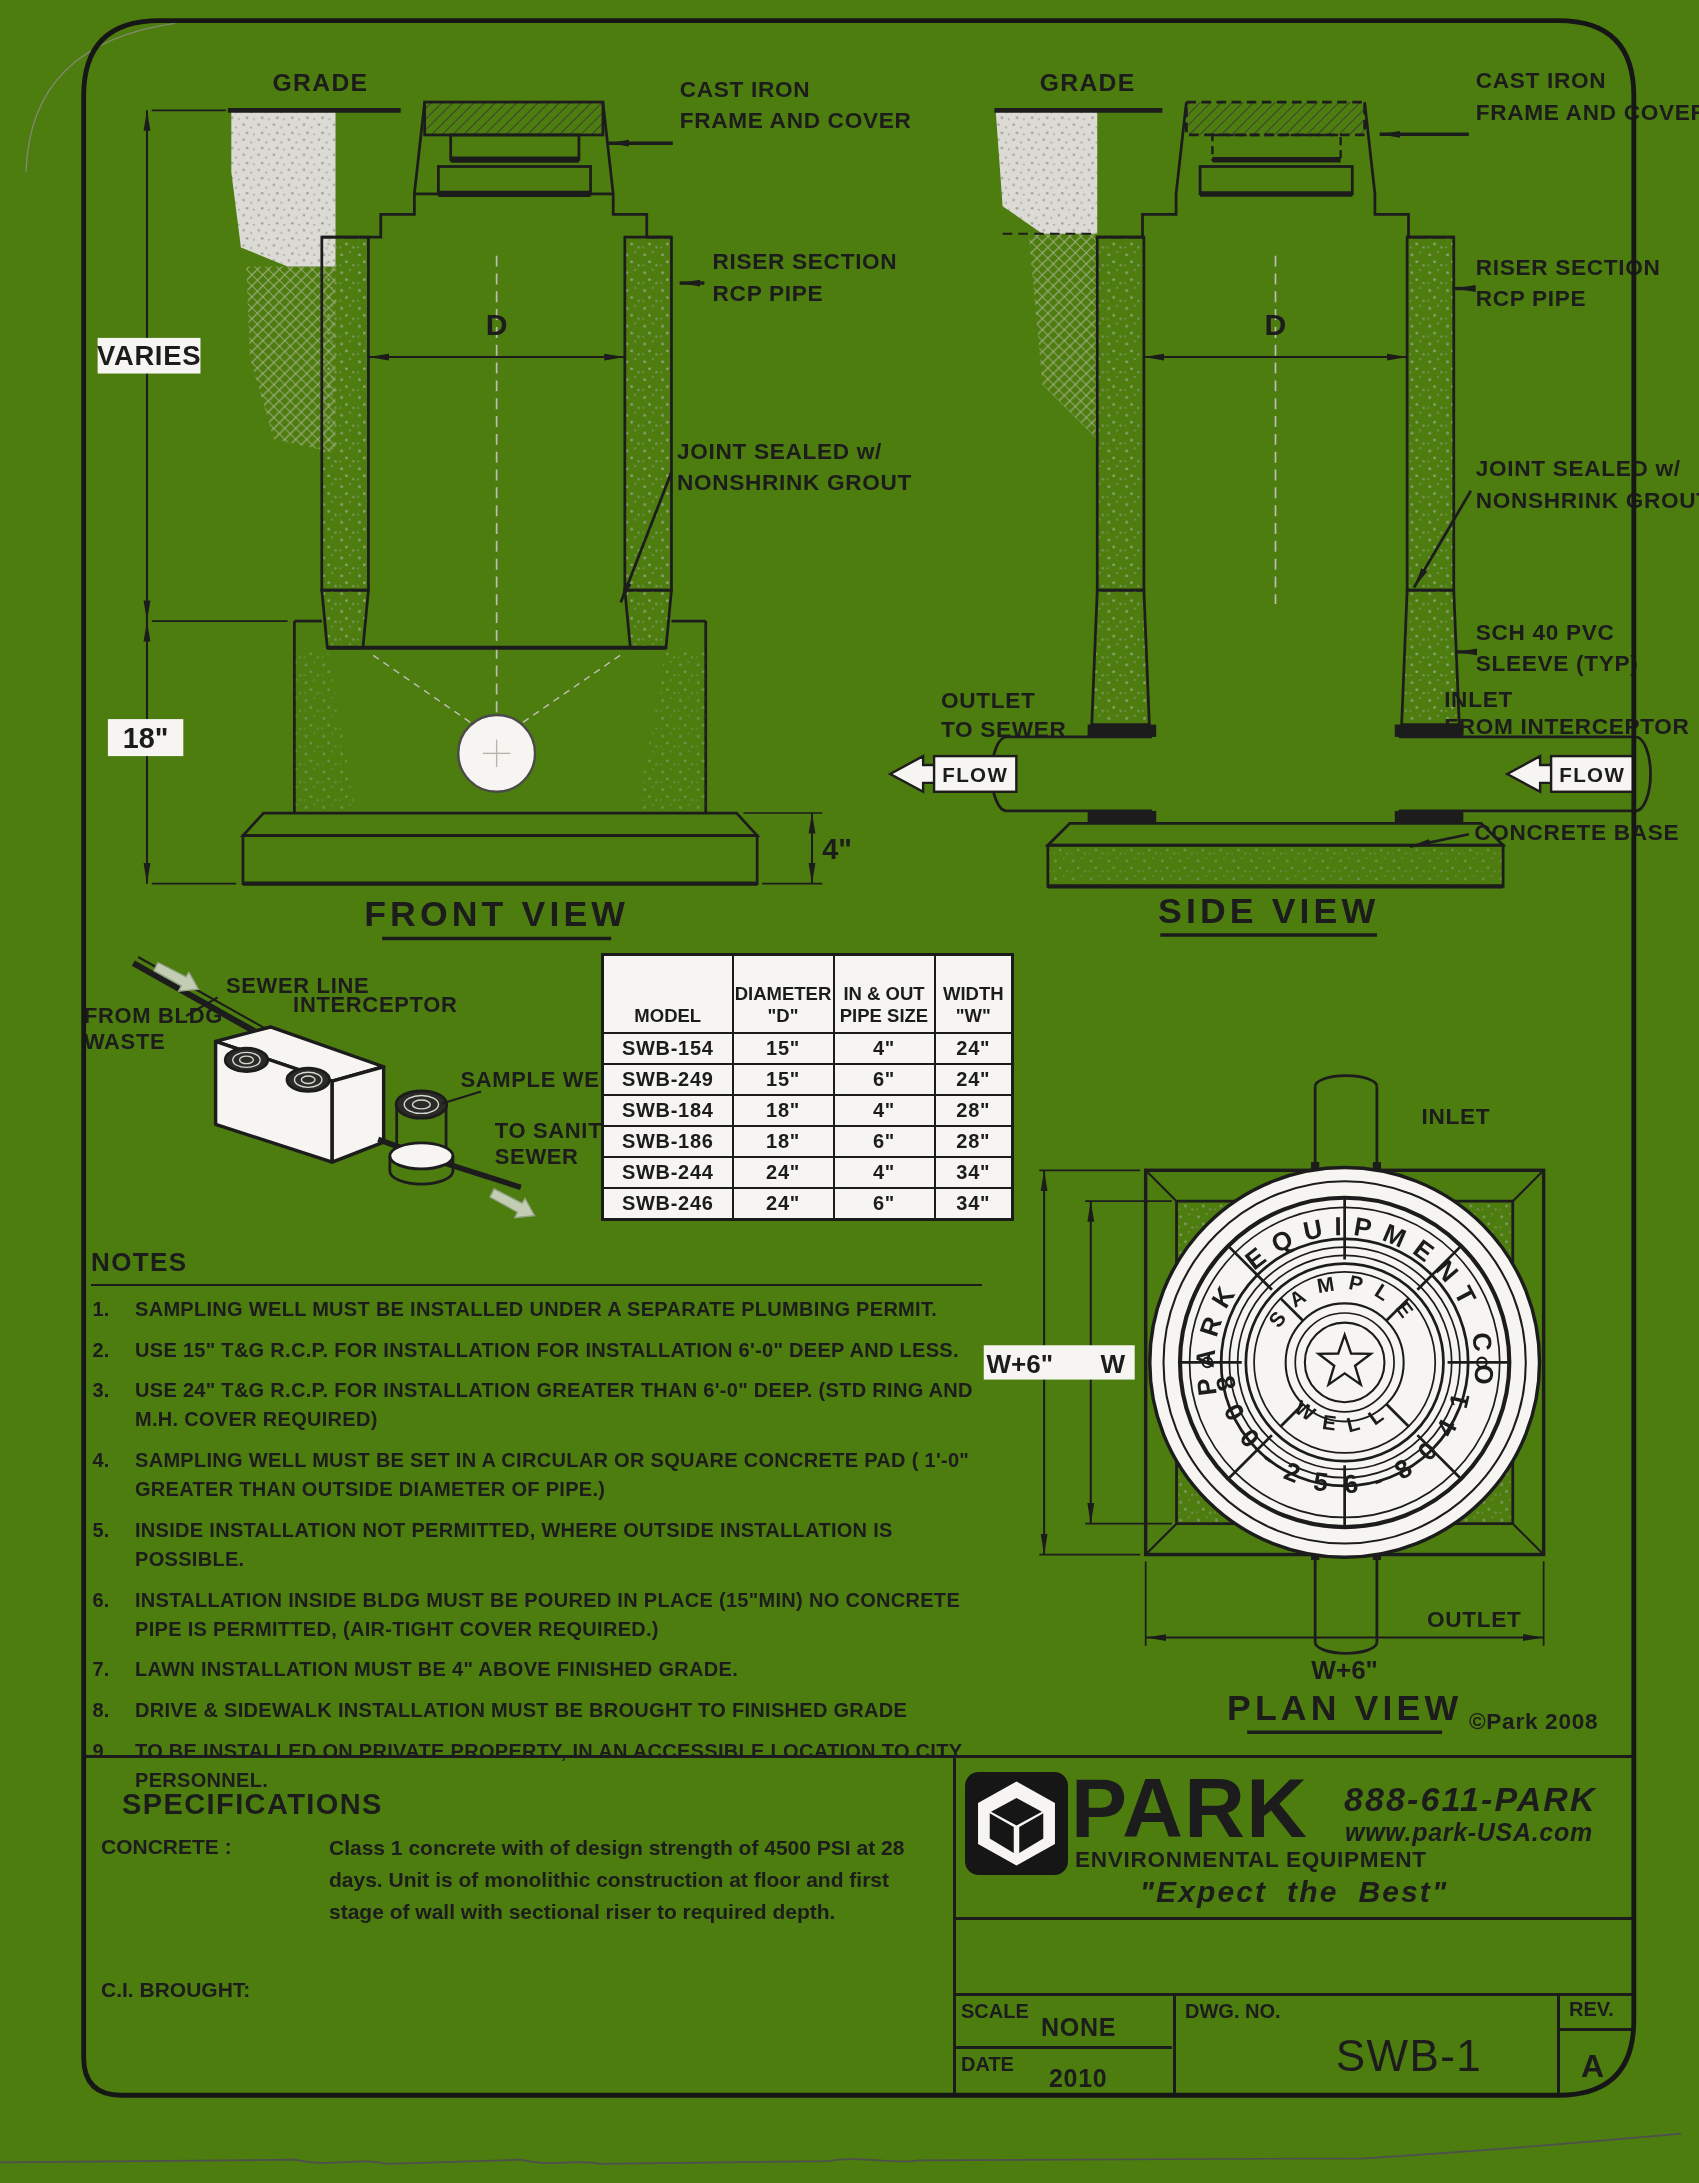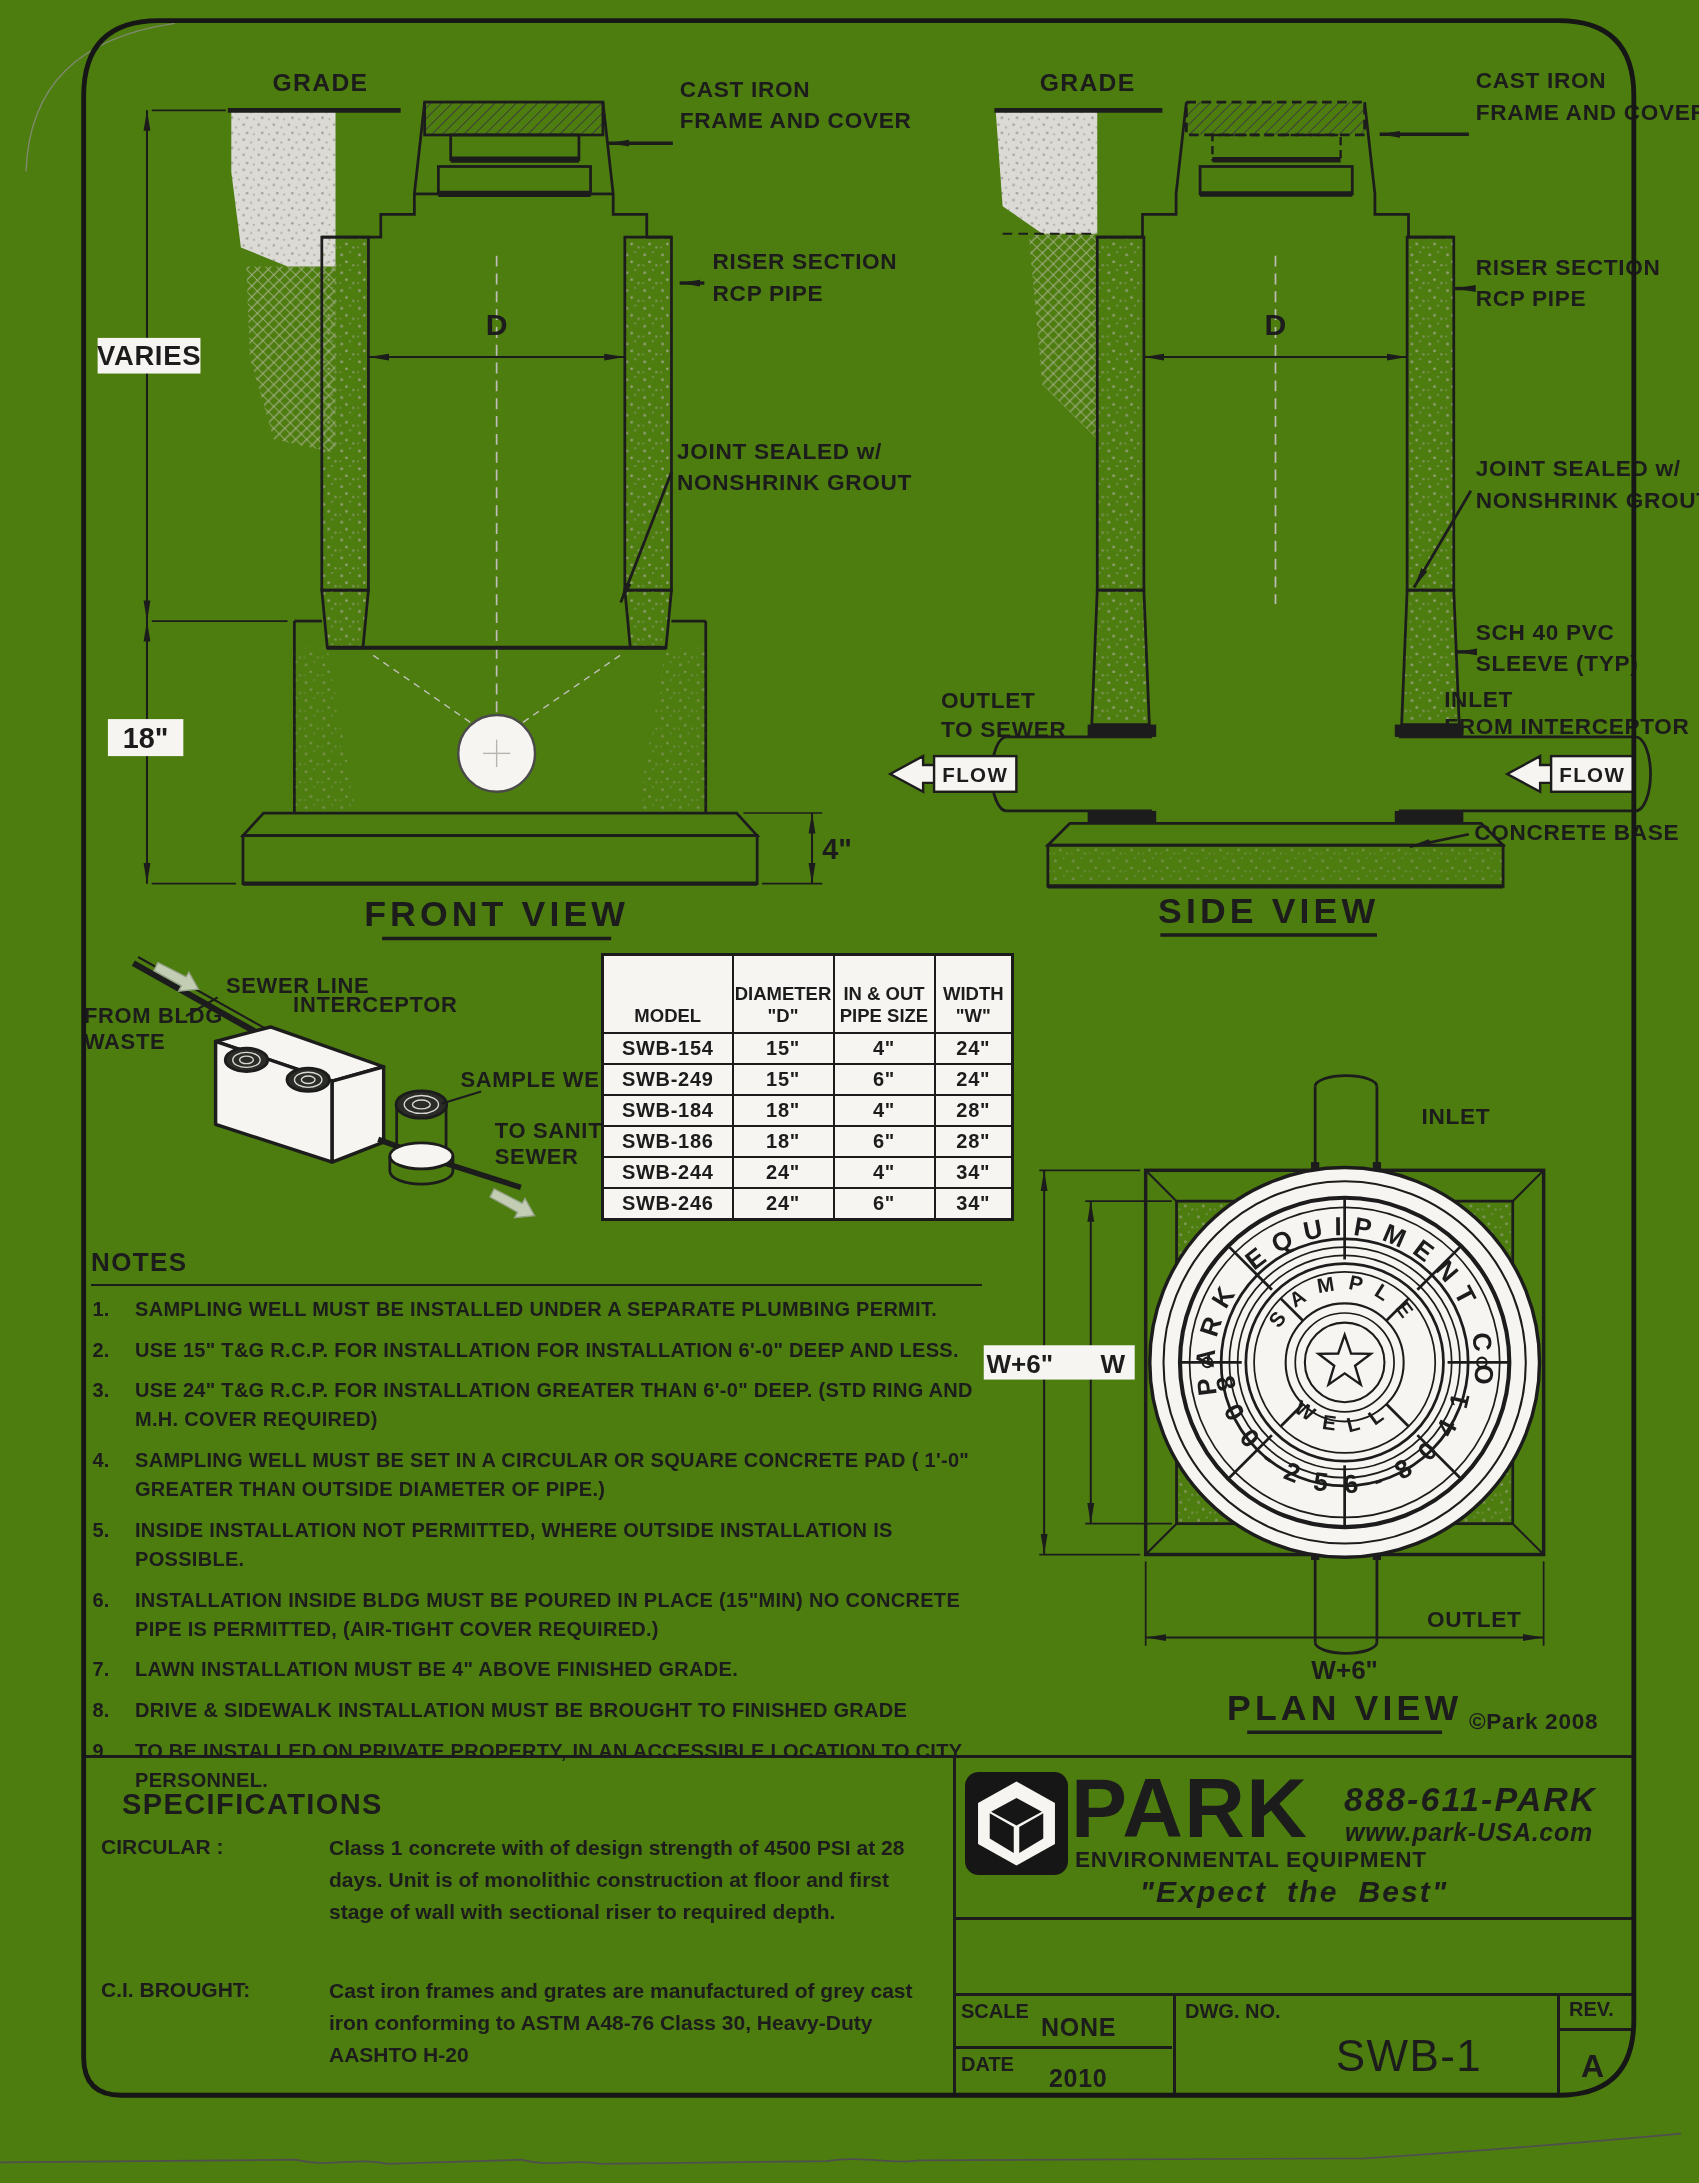--- a/index.html
+++ b/index.html
@@ -495,24 +495,23 @@
   <div class="hline" style="left:84px;top:1755px;width:1550px;"></div>
   <div class="vline" style="left:953px;top:1755px;height:342px;"></div>
   <div class="hline" style="left:954px;top:1917px;width:680px;"></div>
   <div class="hline" style="left:954px;top:1993px;width:680px;"></div>
   <div class="vline" style="left:1173px;top:1993px;height:104px;"></div>
   <div class="vline" style="left:1557px;top:1993px;height:104px;"></div>
   <div class="hline" style="left:954px;top:2046px;width:218px;"></div>
   <div class="hline" style="left:1558px;top:2028px;width:76px;"></div>
 
   <div class="tb-label" style="left:122px;top:1788px;font-size:29px;letter-spacing:1.4px;">SPECIFICATIONS</div>
-  <div class="tb-label" style="left:101px;top:1835px;font-size:21px;">CIRCULAR :</div>
+  <div class="tb-label" style="left:101px;top:1835px;font-size:21px;">CONCRETE :</div>
   <div class="tb-label" style="left:329px;top:1832px;width:590px;font-size:21px;line-height:32px;font-weight:700;">Class 1 concrete with of design strength of 4500 PSI at 28 days.  Unit is of monolithic construction at floor and first stage of wall with sectional riser to required depth.</div>
   <div class="tb-label" style="left:101px;top:1978px;font-size:21px;">C.I. BROUGHT:</div>
-  <div class="tb-label" style="left:329px;top:1975px;width:590px;font-size:21px;line-height:32px;font-weight:700;">Cast iron frames and grates are manufactured of grey cast iron conforming to ASTM A48-76 Class 30, Heavy-Duty AASHTO H-20</div>
 
   <svg style="left:965px;top:1772px" width="103" height="103" viewBox="0 0 150 150">
     <rect x="0" y="0" width="150" height="150" rx="20" fill="#161616"></rect>
     <polygon points="75,14 131,45 131,105 75,136 19,105 19,45" fill="#f6f5f1"></polygon>
     <polygon points="75,38 112,58 75,78 38,58" fill="#161616"></polygon>
     <polygon points="36,60 71,80 71,118 36,97" fill="#161616"></polygon>
     <polygon points="114,60 79,80 79,118 114,97" fill="#161616"></polygon>
   </svg>
   <div class="tb-label" style="left:1071px;top:1760px;font-size:84px;font-weight:700;letter-spacing:1.4px;">PARK</div>
   <div class="tb-label" style="left:1075px;top:1847px;font-size:22.6px;letter-spacing:0.7px;">ENVIRONMENTAL EQUIPMENT</div>

